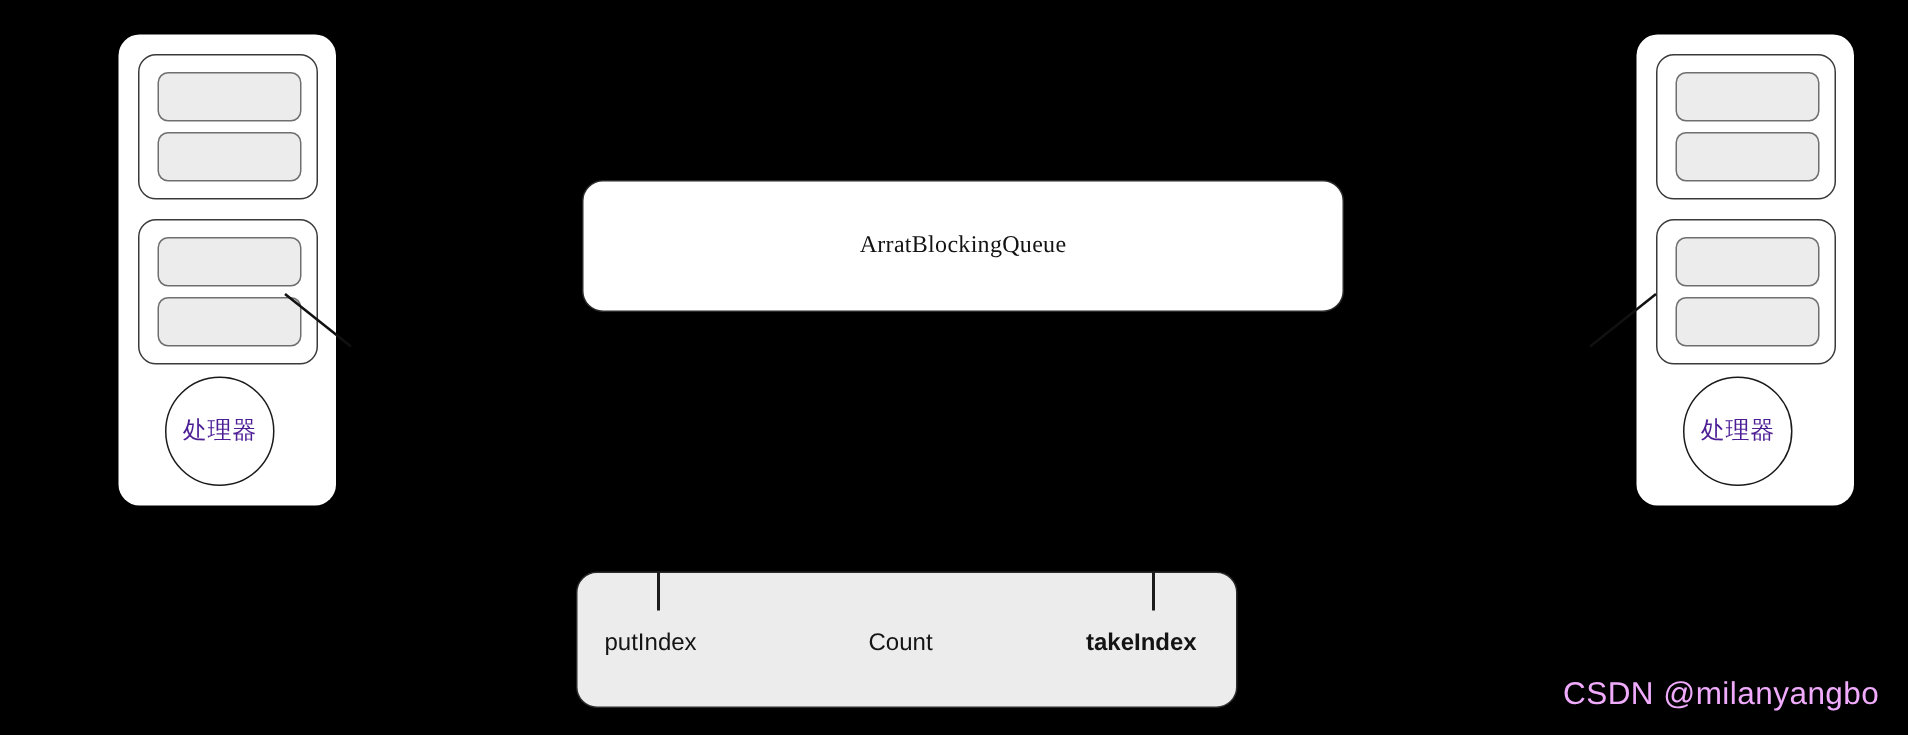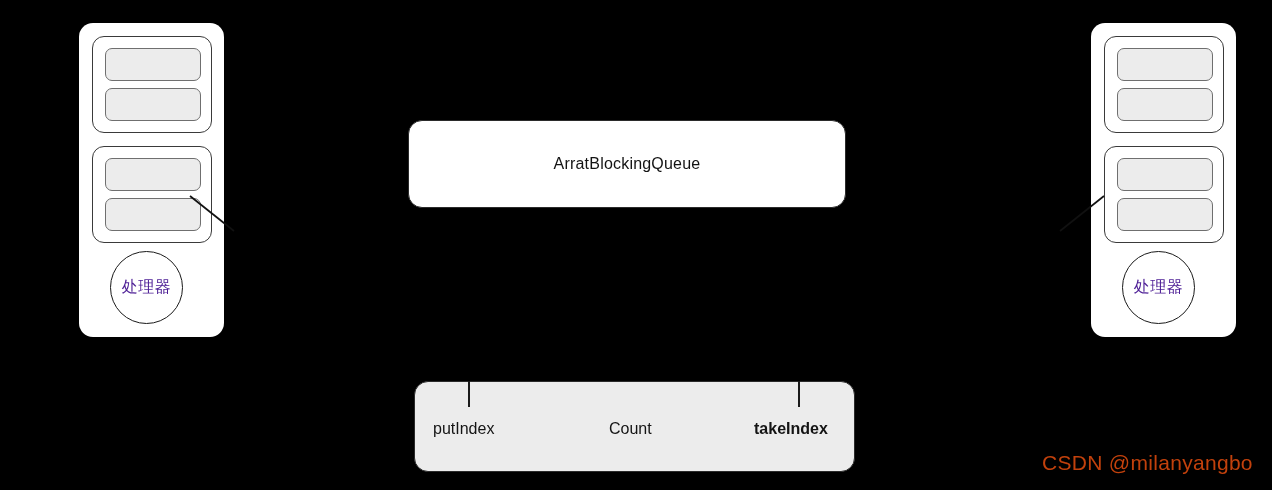--- a/index.html
+++ b/index.html
@@ -95,21 +95,21 @@
   }
   .tick {
     position: absolute;
     width: 0;
     border-left: 2px solid #1b1b1b;
   }
 
   
   .watermark {
     position: absolute;
-    color: #c2410c;
+    color: #f0abfc;
     font-size: 21px;
     letter-spacing: 0.3px;
     white-space: nowrap;
   }
 </style>
 </head>
 <body>
 
 <div id="canvas">
 
@@ -127,25 +127,25 @@
 
     <div class="proc-circle" style="left:31px; top:228px; width:73px; height:73px;">
       <span>处理器</span>
     </div>
   </div>
 
   <svg class="connector" style="left:190px; top:196px; width:70px; height:50px;" viewBox="0 0 70 50">
     <line x1="0" y1="0" x2="44" y2="35"></line>
   </svg>
 
-  <div class="queue-box" style="left:408px; top:120px; width:438px; height:88px;">
+  <div class="queue-box" style="left:388px; top:120px; width:508px; height:88px;font-family:Liberation Serif, serif;">
     <span class="queue-label">ArratBlockingQueue</span>
   </div>
 
-  <div class="index-box" style="left:414px; top:381px; width:441px; height:91px;">
+  <div class="index-box" style="left:384px; top:381px; width:441px; height:91px;">
 
     <div class="tick" style="left:53px; top:-1px; height:26px;"></div>
     <div class="tick" style="left:383px; top:-1px; height:26px;"></div>
 
     <span class="index-label" style="left:18px; top:38px;">putIndex</span>
     <span class="index-label" style="left:194px; top:38px;text-align:center;">Count</span>
     <span class="index-label" style="left:339px; top:38px;font-weight:bold;">takeIndex</span>
   </div>
 
   <div class="tower" style="left:1091px; top:23px; width:145px; height:314px;">

